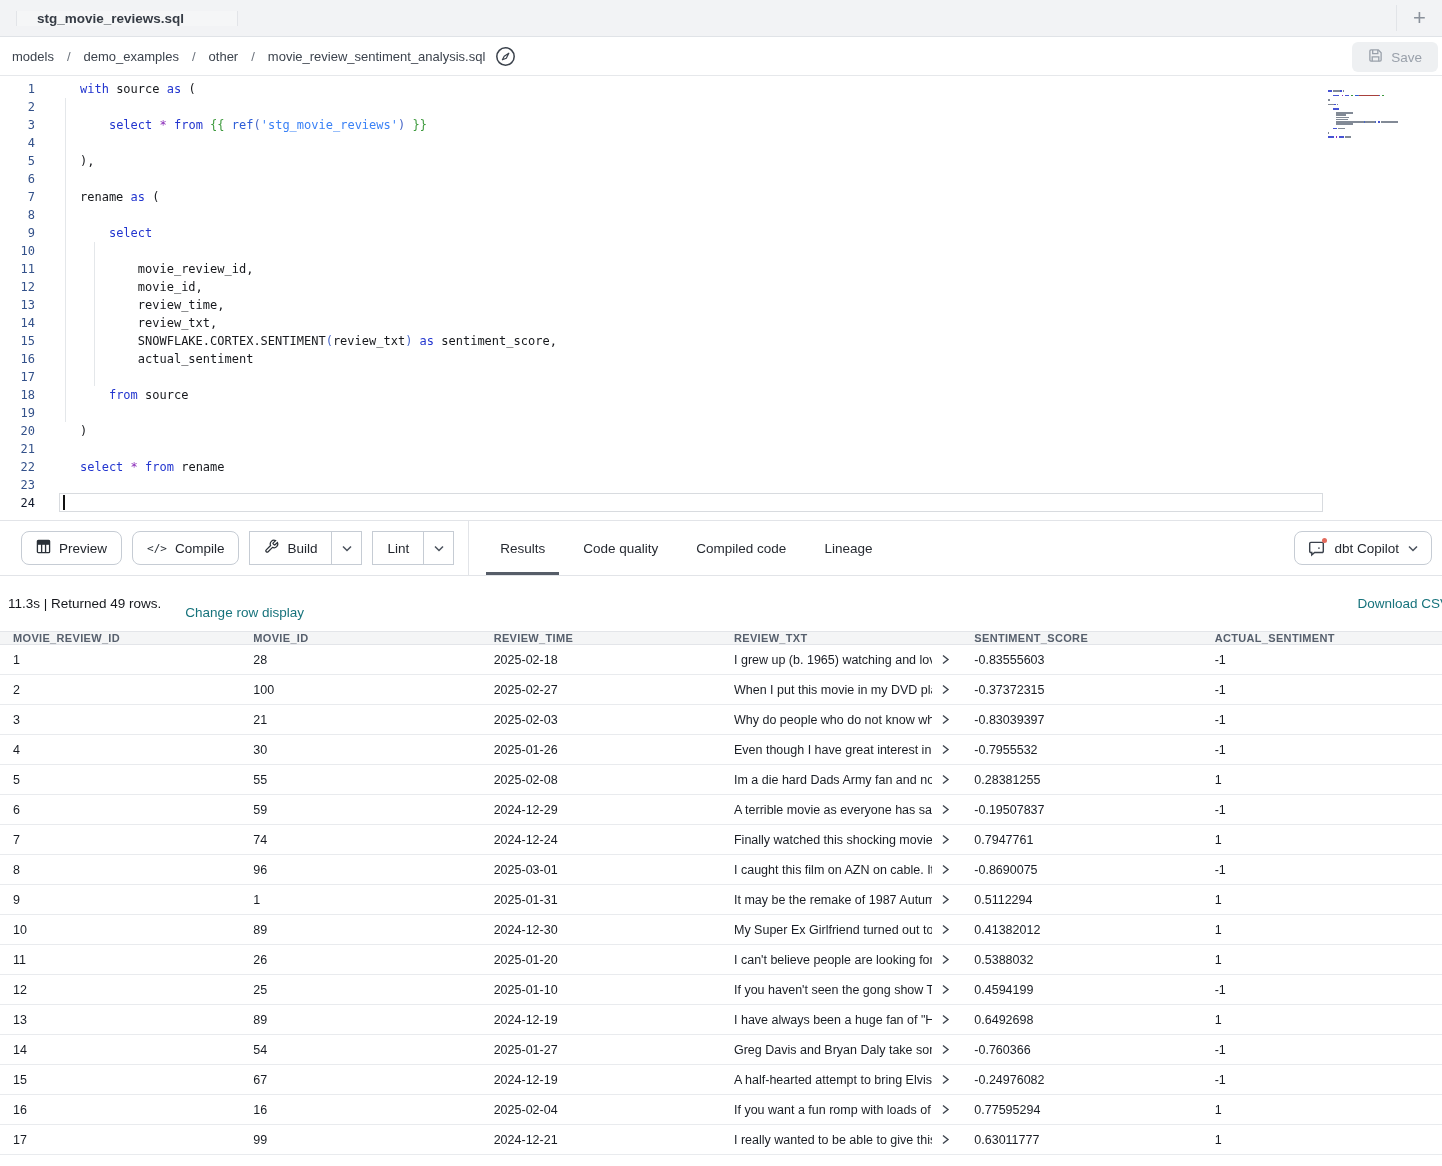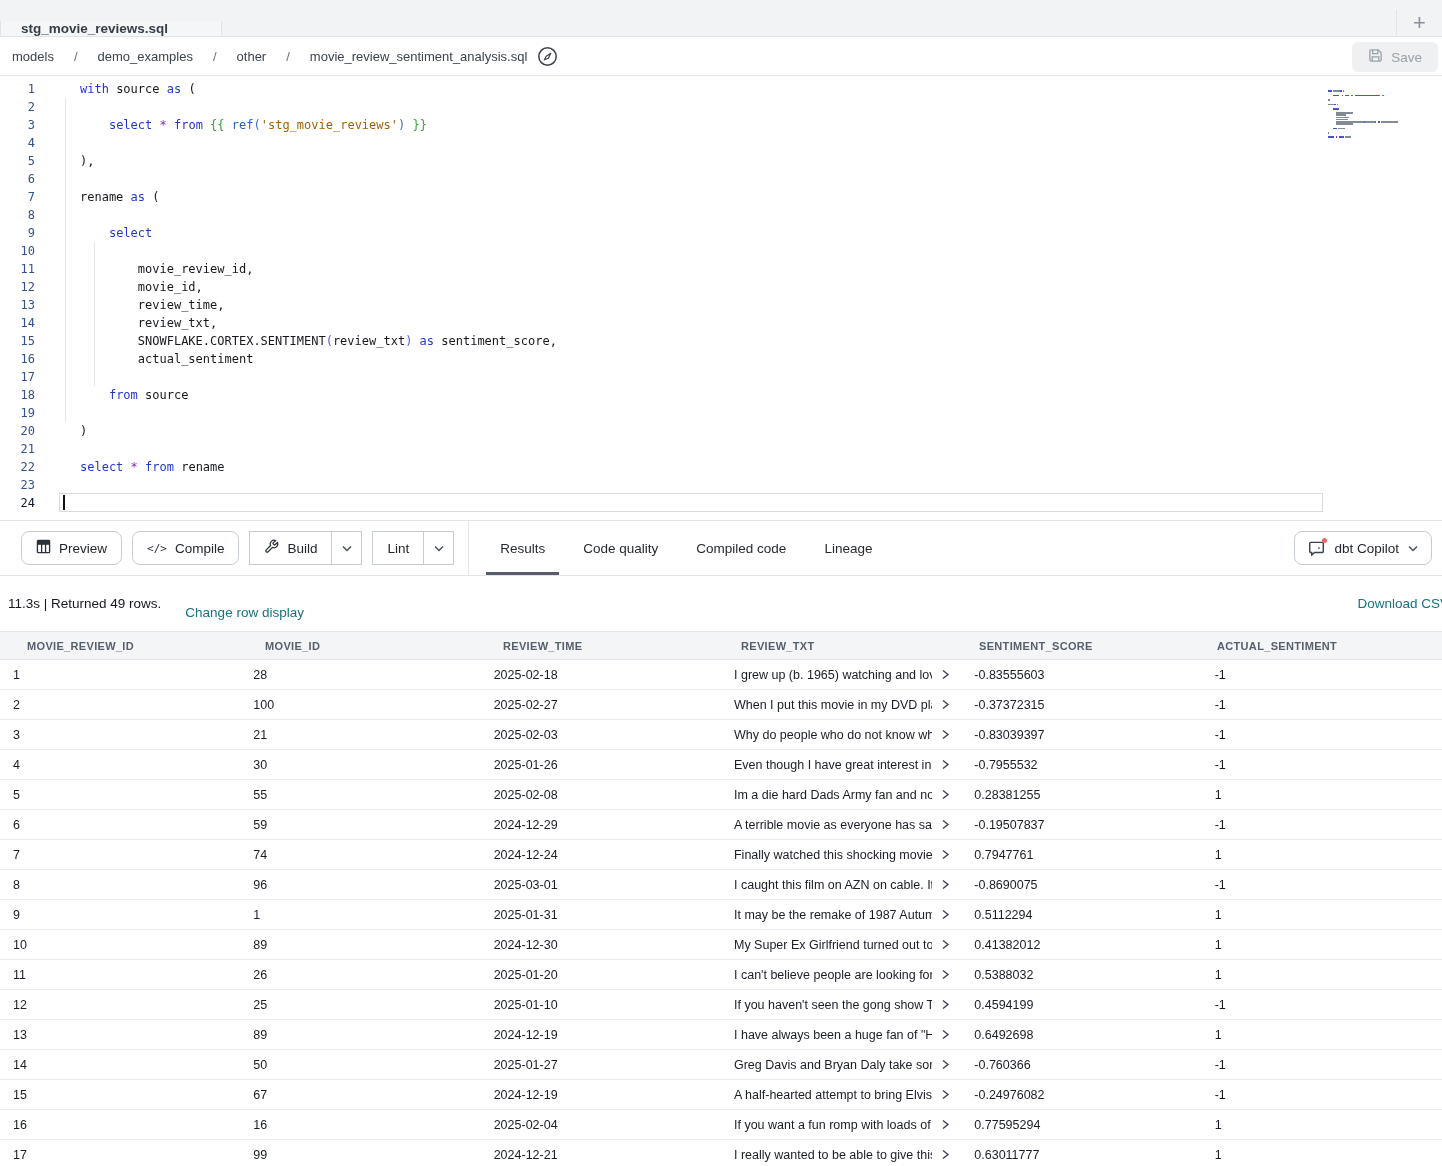--- a/index.html
+++ b/index.html
@@ -3,49 +3,49 @@
 <meta charset="utf-8">
 <style>
   * { box-sizing: border-box; }
   html,body { margin:0; padding:0; }
   body {
     width:1442px; height:1166px; overflow:hidden;
     font-family:"Liberation Sans", sans-serif;
     background:#ffffff; color:#1c2027;
   }
   
-  .tabbar { height:37px; background:#f2f3f5; display:flex; align-items:flex-end; border-bottom:1px solid #e0e3e7; }
+  .tabbar { height:37px; background:#f2f3f5; display:flex; align-items:center; border-bottom:1px solid #e0e3e7;padding-left:16px; }
   .tab { display:flex; align-items:center; gap:10px; padding:0 20px; width:222px;
          font-size:13.5px; font-weight:700; color:#363c45; background:#f5f6f7;
          border-right:1px solid #e2e4e8; cursor:pointer; }
   .tab:first-child { border-left:1px solid #e2e4e8; }
   .tab.active { background:#ffffff; color:#0e7b77; border-bottom:1px solid #ffffff; margin-bottom:-1px; }
   .tab .close { font-size:16px; line-height:1; color:#0e7b77; font-weight:400; margin-left:auto; }
   .tab-spacer { flex:1; }
   .newtab { width:46px; display:flex; align-items:center; justify-content:center;
             border-left:1px solid #e2e4e8; color:#8a919b; font-size:22px; font-weight:400; cursor:pointer; }
   
   .crumbbar { height:39px; background:#fff; border-bottom:1px solid #e6e8eb;
               display:flex; align-items:center; padding:0 12px; position:relative; }
-  .crumbs { display:flex; align-items:center; gap:20px; font-size:13px; color:#3c434d; }
+  .crumbs { display:flex; align-items:center; gap:13px; font-size:13px; color:#3c434d; }
   .bc-sep { color:#6b727c; }
   .crumb-icon { margin-left:10px; display:flex; align-items:center; }
   .savebtn { position:absolute; right:4px; top:5px; height:30px; padding:0 16px;
              background:#eef0f2; border:none; border-radius:6px; display:flex; align-items:center; gap:8px;
              font-size:13.5px; color:#9aa1ab; font-family:inherit; cursor:default; }
   
   .editor { position:relative; height:444px; background:#fff;
             font-family:"DejaVu Sans Mono", monospace; font-size:12px; line-height:18px; overflow:hidden; }
   .gutter { position:absolute; left:0; top:4px; width:44px; text-align:right; color:#33518a; }
   .gutter .ln { height:18px; padding-right:9px; }
   .gutter .ln.cur { color:#0f172a; }
   .codepane { position:absolute; left:80px; top:4px; white-space:pre; color:#16181c; }
   .cl { height:18px; }
   .tk-kw{color:#2336cf} .tk-op{color:#8a2bb8} .tk-jj{color:#3d9a3d}
-  .tk-fn{color:#2d5dd7} .tk-str{color:#a16207} .tk-br{color:#4a68c8} .tk-txt{color:#16181c}
+  .tk-fn{color:#2d5dd7} .tk-str{color:#3b82f6} .tk-br{color:#4a68c8} .tk-txt{color:#16181c}
   .iguide { position:absolute; width:1px; background:#e4e7ea; }
   .activeline { position:absolute; left:59px; top:417px; width:1264px; height:19px;
                 border:1px solid #d8dbdf; background:#fff; }
   .cursor { position:absolute; left:63px; top:419px; width:1.5px; height:15px; background:#111; }
   .minimap { position:absolute; right:38px; top:7px; width:76px; }
   .minimap .mline { height:2px; margin-bottom:0.2px; white-space:nowrap; font-size:0; }
   .minimap .mline span { display:inline-block; height:1.6px; }
   
   .toolbar { height:56px; border-top:1px solid #e2e4e8; border-bottom:1px solid #e2e4e8;
              display:flex; align-items:center; padding:0 0 0 21px; }
@@ -66,22 +66,22 @@
   .copilotbtn { margin-left:auto; margin-right:10px; display:flex; align-items:center; gap:9px; height:34px;
                 padding:0 13px; border:1px solid #c6ccd4; border-radius:8px; background:#fff;
                 font-size:13.5px; color:#23272e; font-family:inherit; cursor:pointer; position:relative; }
   
   .statusrow { height:55px; display:flex; align-items:center; padding:0 0 0 8px; font-size:13.5px; color:#16181d; }
   .link { color:#17737c; cursor:pointer; }
   .statusrow .change { margin-left:24px;margin-top:18px; }
   .statusrow .dl { margin-left:auto; position:relative; left:7px; white-space:nowrap; }
   
   .grid { width:1442px; }
-  .ghead { display:flex; height:29px; align-items:center; background:#f4f5f6;
-           border-top:1px solid #e3e5e9; border-bottom:1px solid #e3e5e9;padding-left:14px; }
+  .ghead { display:flex; height:14px; align-items:center; background:#f4f5f6;
+           border-top:1px solid #e3e5e9; border-bottom:1px solid #e3e5e9; }
   .ghead .hc { flex:0 0 16.6667%; padding-left:13px; font-size:11px; font-weight:700;
                color:#565f6c; letter-spacing:0.03em; white-space:nowrap; overflow:hidden; }
   .grow { display:flex; height:30px; align-items:center; border-bottom:1px solid #e9ebee;
           font-size:12.5px; color:#191d24; background:#fff; }
   .grow .gc { flex:0 0 16.6667%; padding-left:13px; white-space:nowrap; overflow:hidden; }
   .grow .gc.txtcell { display:flex; align-items:center; gap:9px; overflow:visible; }
   .grow .gc.txtcell .t { display:inline-block; max-width:198px; overflow:hidden; white-space:nowrap; }
   .chev { display:flex; align-items:center; cursor:pointer; }
 </style>
 </head>
@@ -461,21 +461,21 @@
             <svg width="9" height="11" viewBox="0 0 9 11" fill="none" stroke="#3c434d" stroke-width="1.4">
               <path d="M2 1.5 L7 5.5 L2 9.5"></path>
             </svg>
           </span>
         </div>
         <div class="gc">0.6492698</div>
         <div class="gc">1</div>
       </div>
       <div class="grow">
         <div class="gc">14</div>
-        <div class="gc">50</div>
+        <div class="gc">54</div>
         <div class="gc">2025-01-27</div>
         <div class="gc txtcell">
           <span class="t">Greg Davis and Bryan Daly take some …</span>
           <span class="chev">
             <svg width="9" height="11" viewBox="0 0 9 11" fill="none" stroke="#3c434d" stroke-width="1.4">
               <path d="M2 1.5 L7 5.5 L2 9.5"></path>
             </svg>
           </span>
         </div>
         <div class="gc">-0.760366</div>

